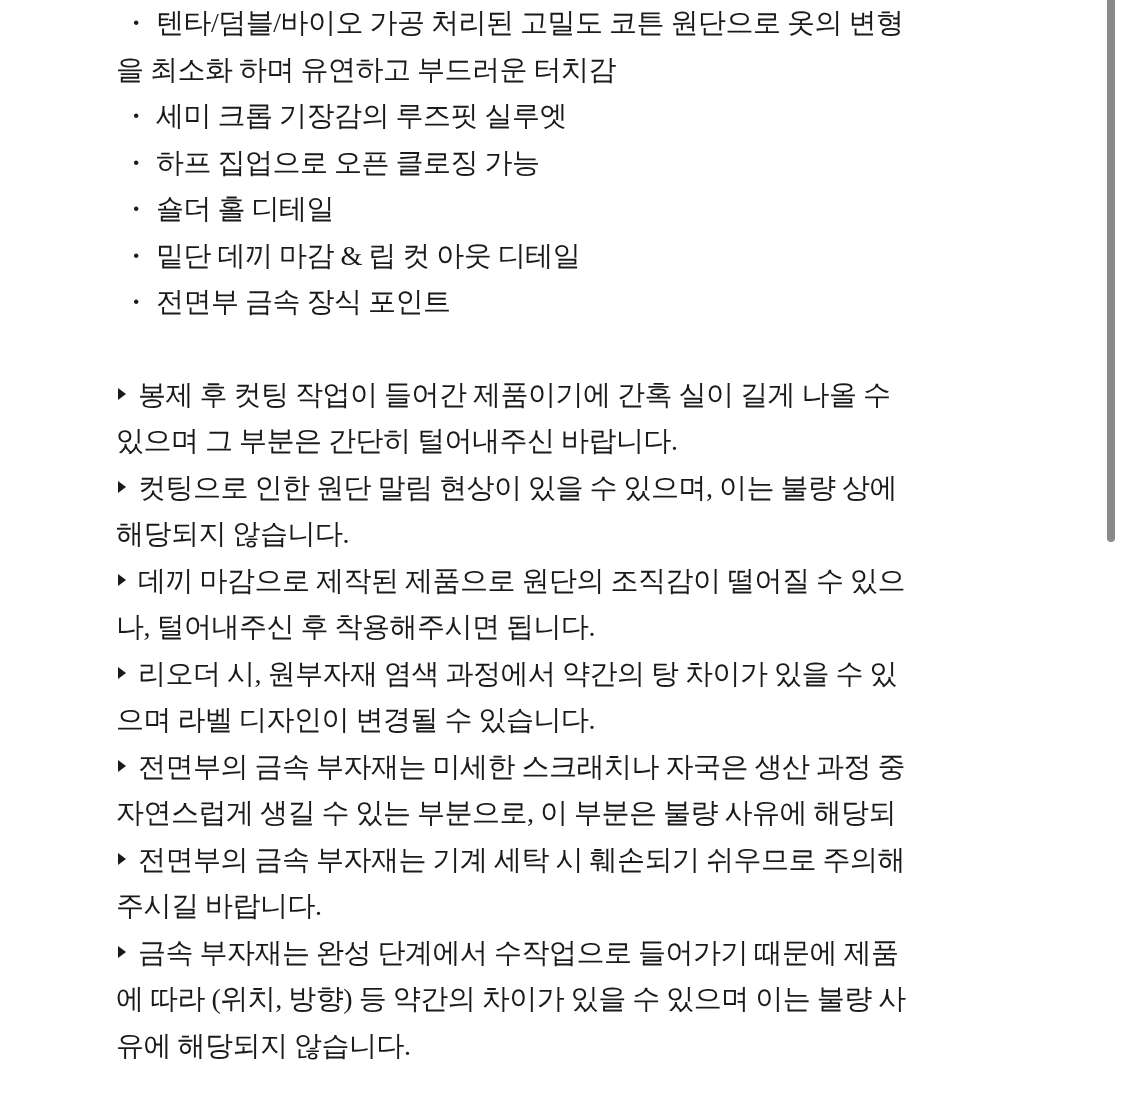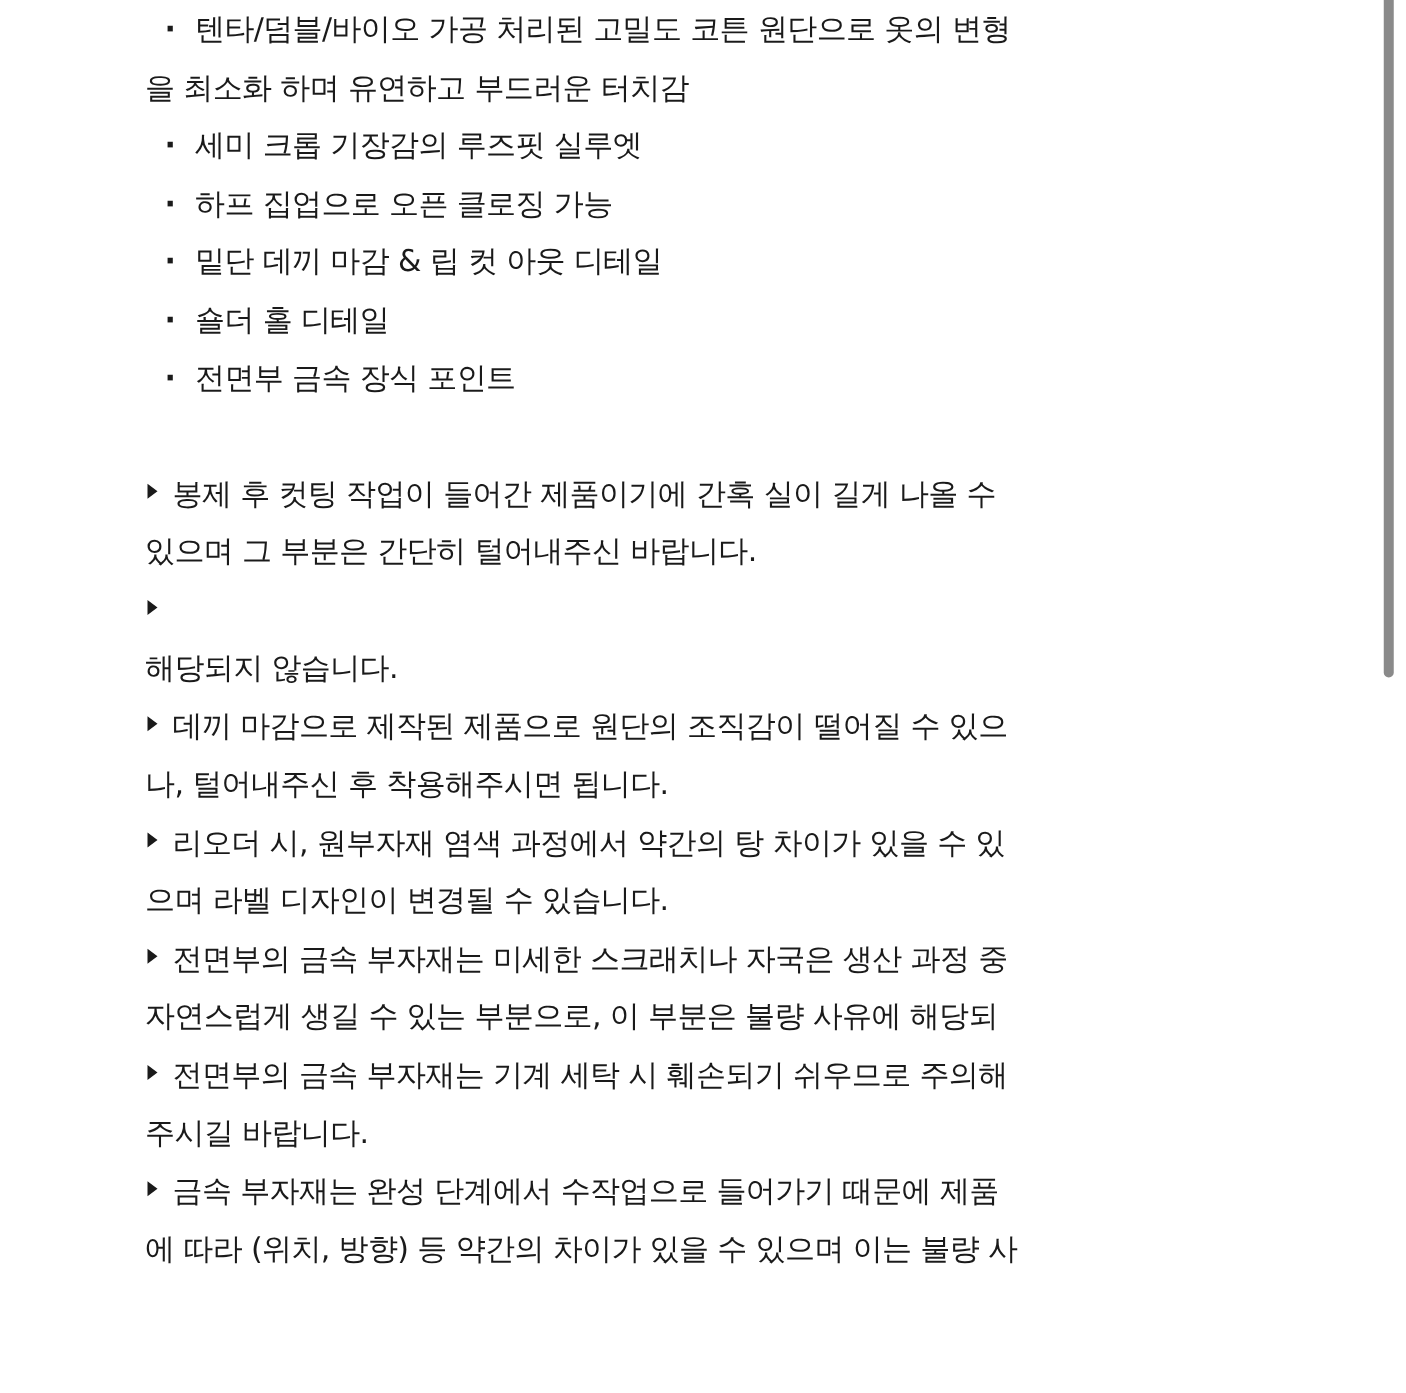--- a/index.html
+++ b/index.html
@@ -20,25 +20,26 @@
       left: 116px;
       top: 0px;
       width: 880px;
     }
     .section-features {
       margin: 0;
       padding: 0;
       list-style: none;
     }
     .line {
-      font-size: 24px;
+      font-size: 28px;
       line-height: 46.5px;
       height: 46.5px;
       white-space: nowrap;
       letter-spacing: -0.5px;
+      font-family: Liberation Serif, serif;
     }
     .bullet-dot {
       display: inline-block;
       width: 40px;
       text-align: center;
       font-weight: bold;
     }
     .bullet-tri {
       display: inline-block;
       width: 0;
@@ -69,47 +70,48 @@
 <div class="content">
 
   <div class="section-features">
     <div class="line"><span class="bullet-dot">·</span><span>텐타/덤블/바이오 가공 처리된 고밀도 코튼 원단으로 옷의 변형</span></div>
     <div class="line"><span>을 최소화 하며 유연하고 부드러운 터치감</span></div>
 
     <div class="line"><span class="bullet-dot">·</span><span>세미 크롭 기장감의 루즈핏 실루엣</span></div>
 
     <div class="line"><span class="bullet-dot">·</span><span>하프 집업으로 오픈 클로징 가능</span></div>
 
+    <div class="line"><span class="bullet-dot">·</span><span>숄더 홀 디테일</span></div>
+
     <div class="line"><span class="bullet-dot">·</span><span>밑단 데끼 마감 &amp; 립 컷 아웃 디테일</span></div>
-
-    <div class="line"><span class="bullet-dot">·</span><span>숄더 홀 디테일</span></div>
 
     <div class="line"><span class="bullet-dot">·</span><span>전면부 금속 장식 포인트</span></div>
   </div>
 
   <div class="spacer"></div>
 
   <div class="section-notices">
 
     <div class="line"><span class="bullet-tri"></span><span>봉제 후 컷팅 작업이 들어간 제품이기에 간혹 실이 길게 나올 수</span></div>
     <div class="line"><span>있으며 그 부분은 간단히 털어내주신 바랍니다.</span></div>
 
-    <div class="line"><span class="bullet-tri"></span></div>
+    <div class="line"><span class="bullet-tri"></span><span>컷팅으로 인한 원단 말림 현상이 있을 수 있으며, 이는 불량 상에</span></div>
     <div class="line"><span>해당되지 않습니다.</span></div>
 
     <div class="line"><span class="bullet-tri"></span><span>데끼 마감으로 제작된 제품으로 원단의 조직감이 떨어질 수 있으</span></div>
     <div class="line"><span>나, 털어내주신 후 착용해주시면 됩니다.</span></div>
 
     <div class="line"><span class="bullet-tri"></span><span>리오더 시, 원부자재 염색 과정에서 약간의 탕 차이가 있을 수 있</span></div>
     <div class="line"><span>으며 라벨 디자인이 변경될 수 있습니다.</span></div>
 
     <div class="line"><span class="bullet-tri"></span><span>전면부의 금속 부자재는 미세한 스크래치나 자국은 생산 과정 중</span></div>
     <div class="line"><span>자연스럽게 생길 수 있는 부분으로, 이 부분은 불량 사유에 해당되</span></div>
 
     <div class="line"><span class="bullet-tri"></span><span>전면부의 금속 부자재는 기계 세탁 시 훼손되기 쉬우므로 주의해</span></div>
     <div class="line"><span>주시길 바랍니다.</span></div>
 
     <div class="line"><span class="bullet-tri"></span><span>금속 부자재는 완성 단계에서 수작업으로 들어가기 때문에 제품</span></div>
     <div class="line"><span>에 따라 (위치, 방향) 등 약간의 차이가 있을 수 있으며 이는 불량 사</span></div>
+    <div class="line"><span>유에 해당되지 않습니다.</span></div>
   </div>
 </div>
 
 <div class="scrollbar-thumb"></div>
 
 </body></html>

